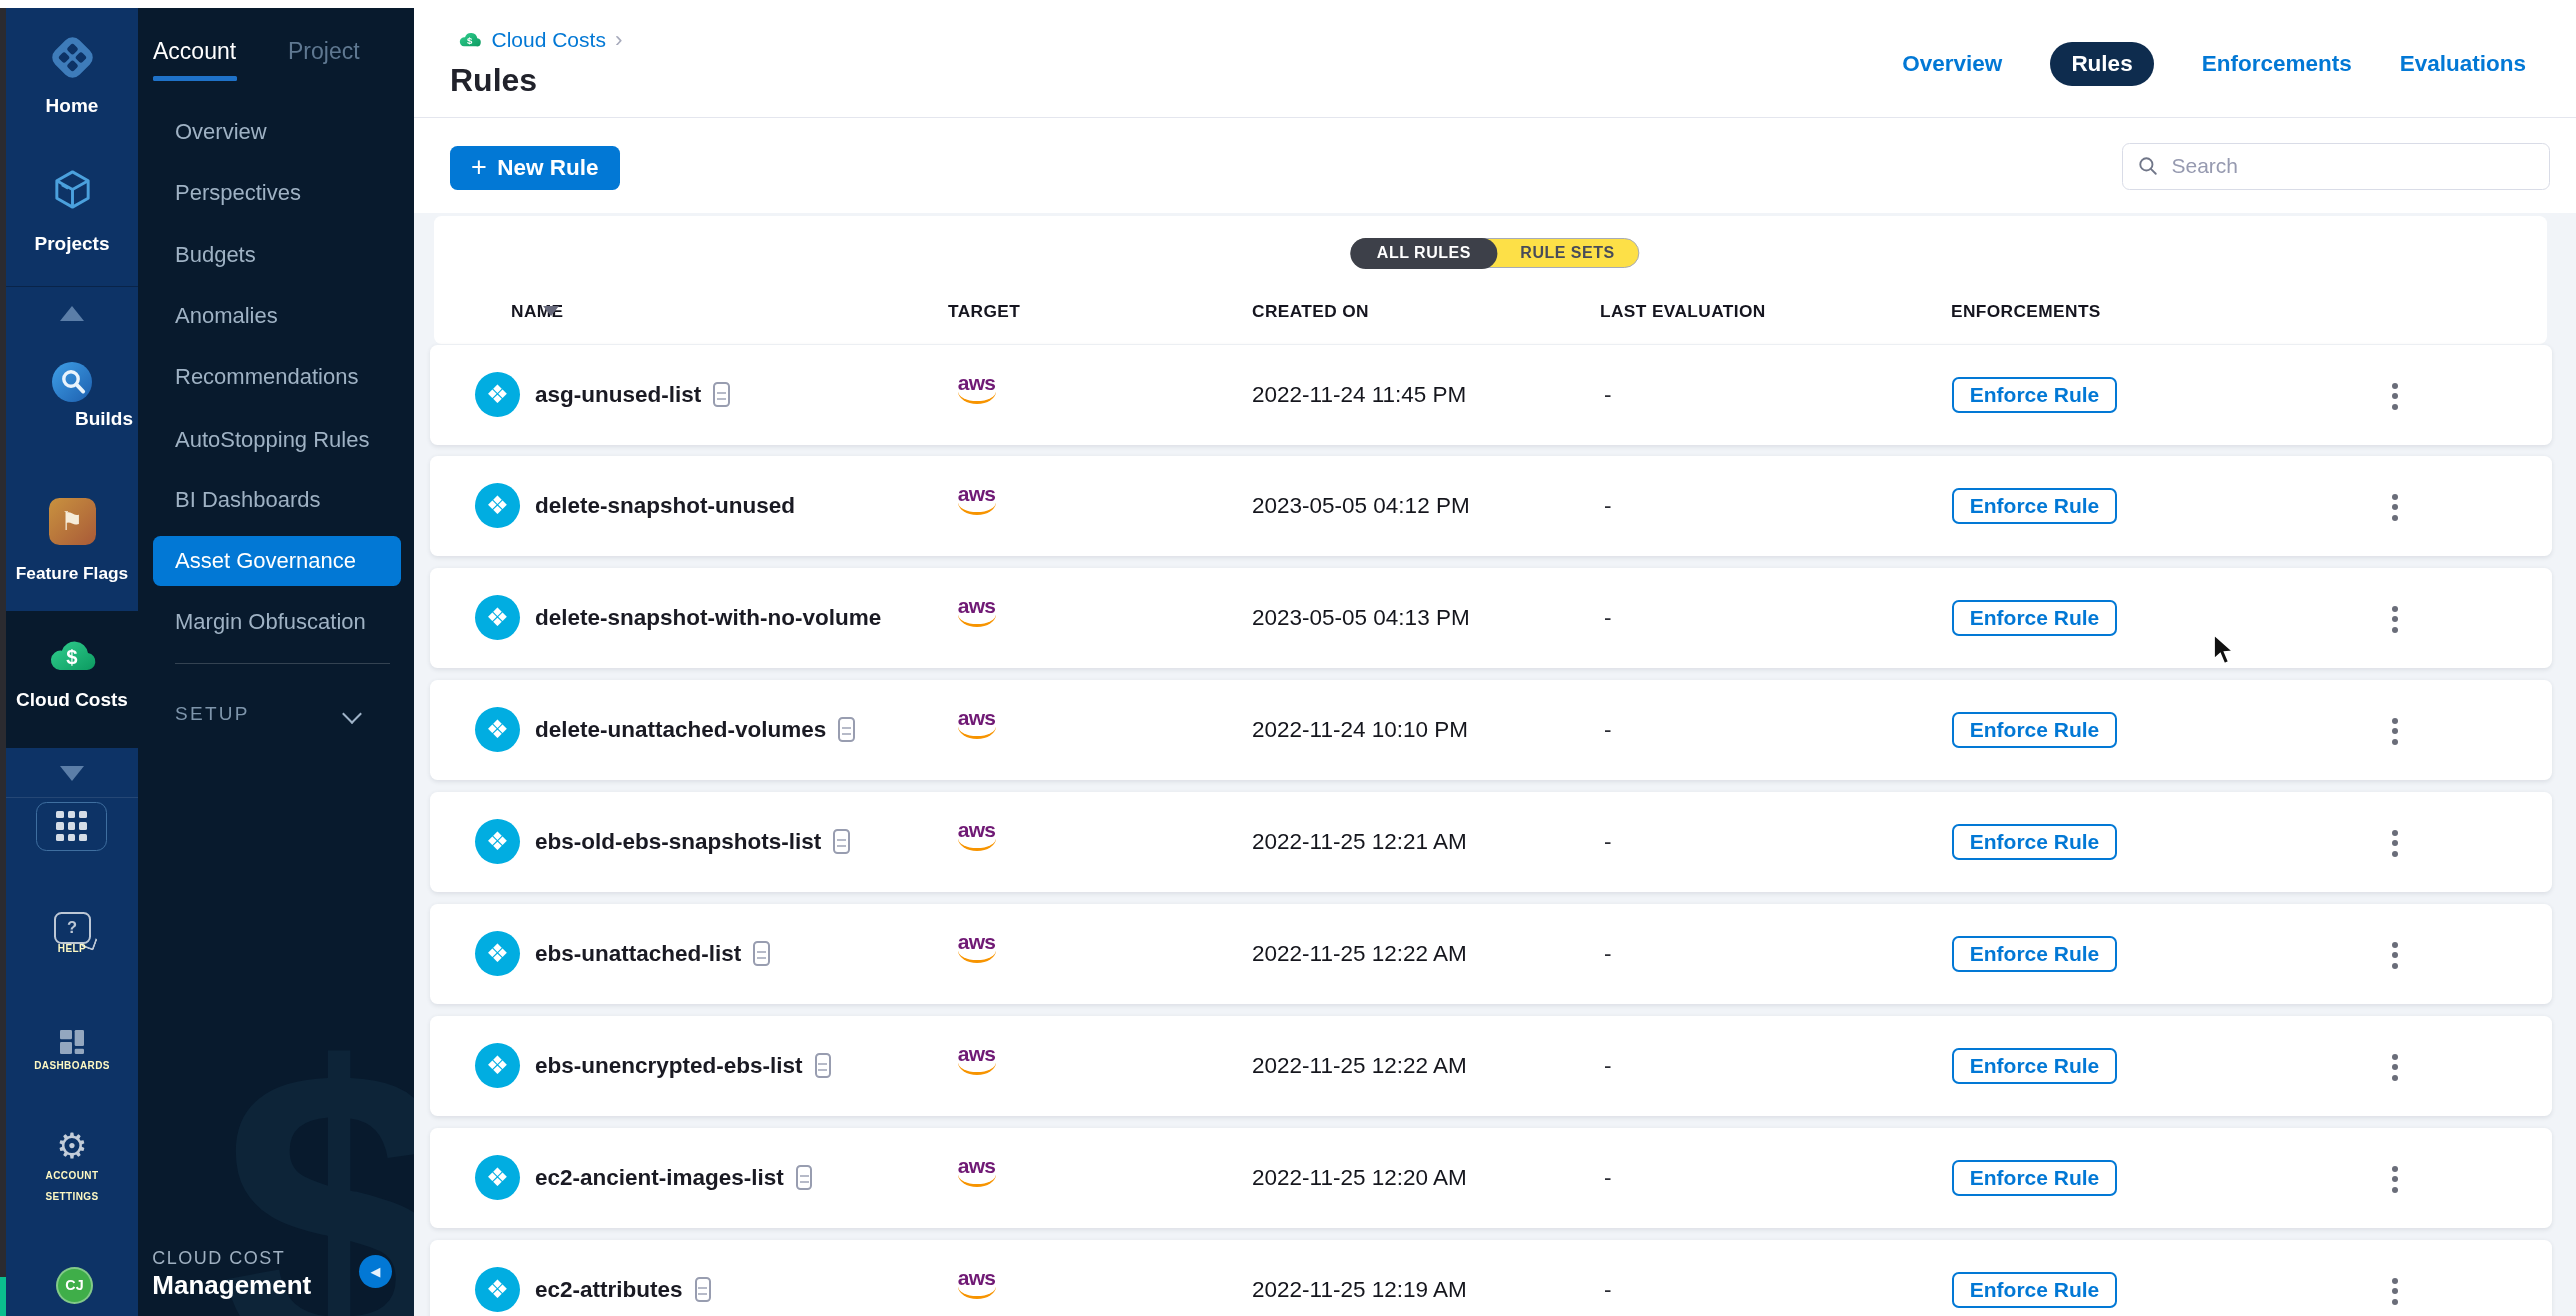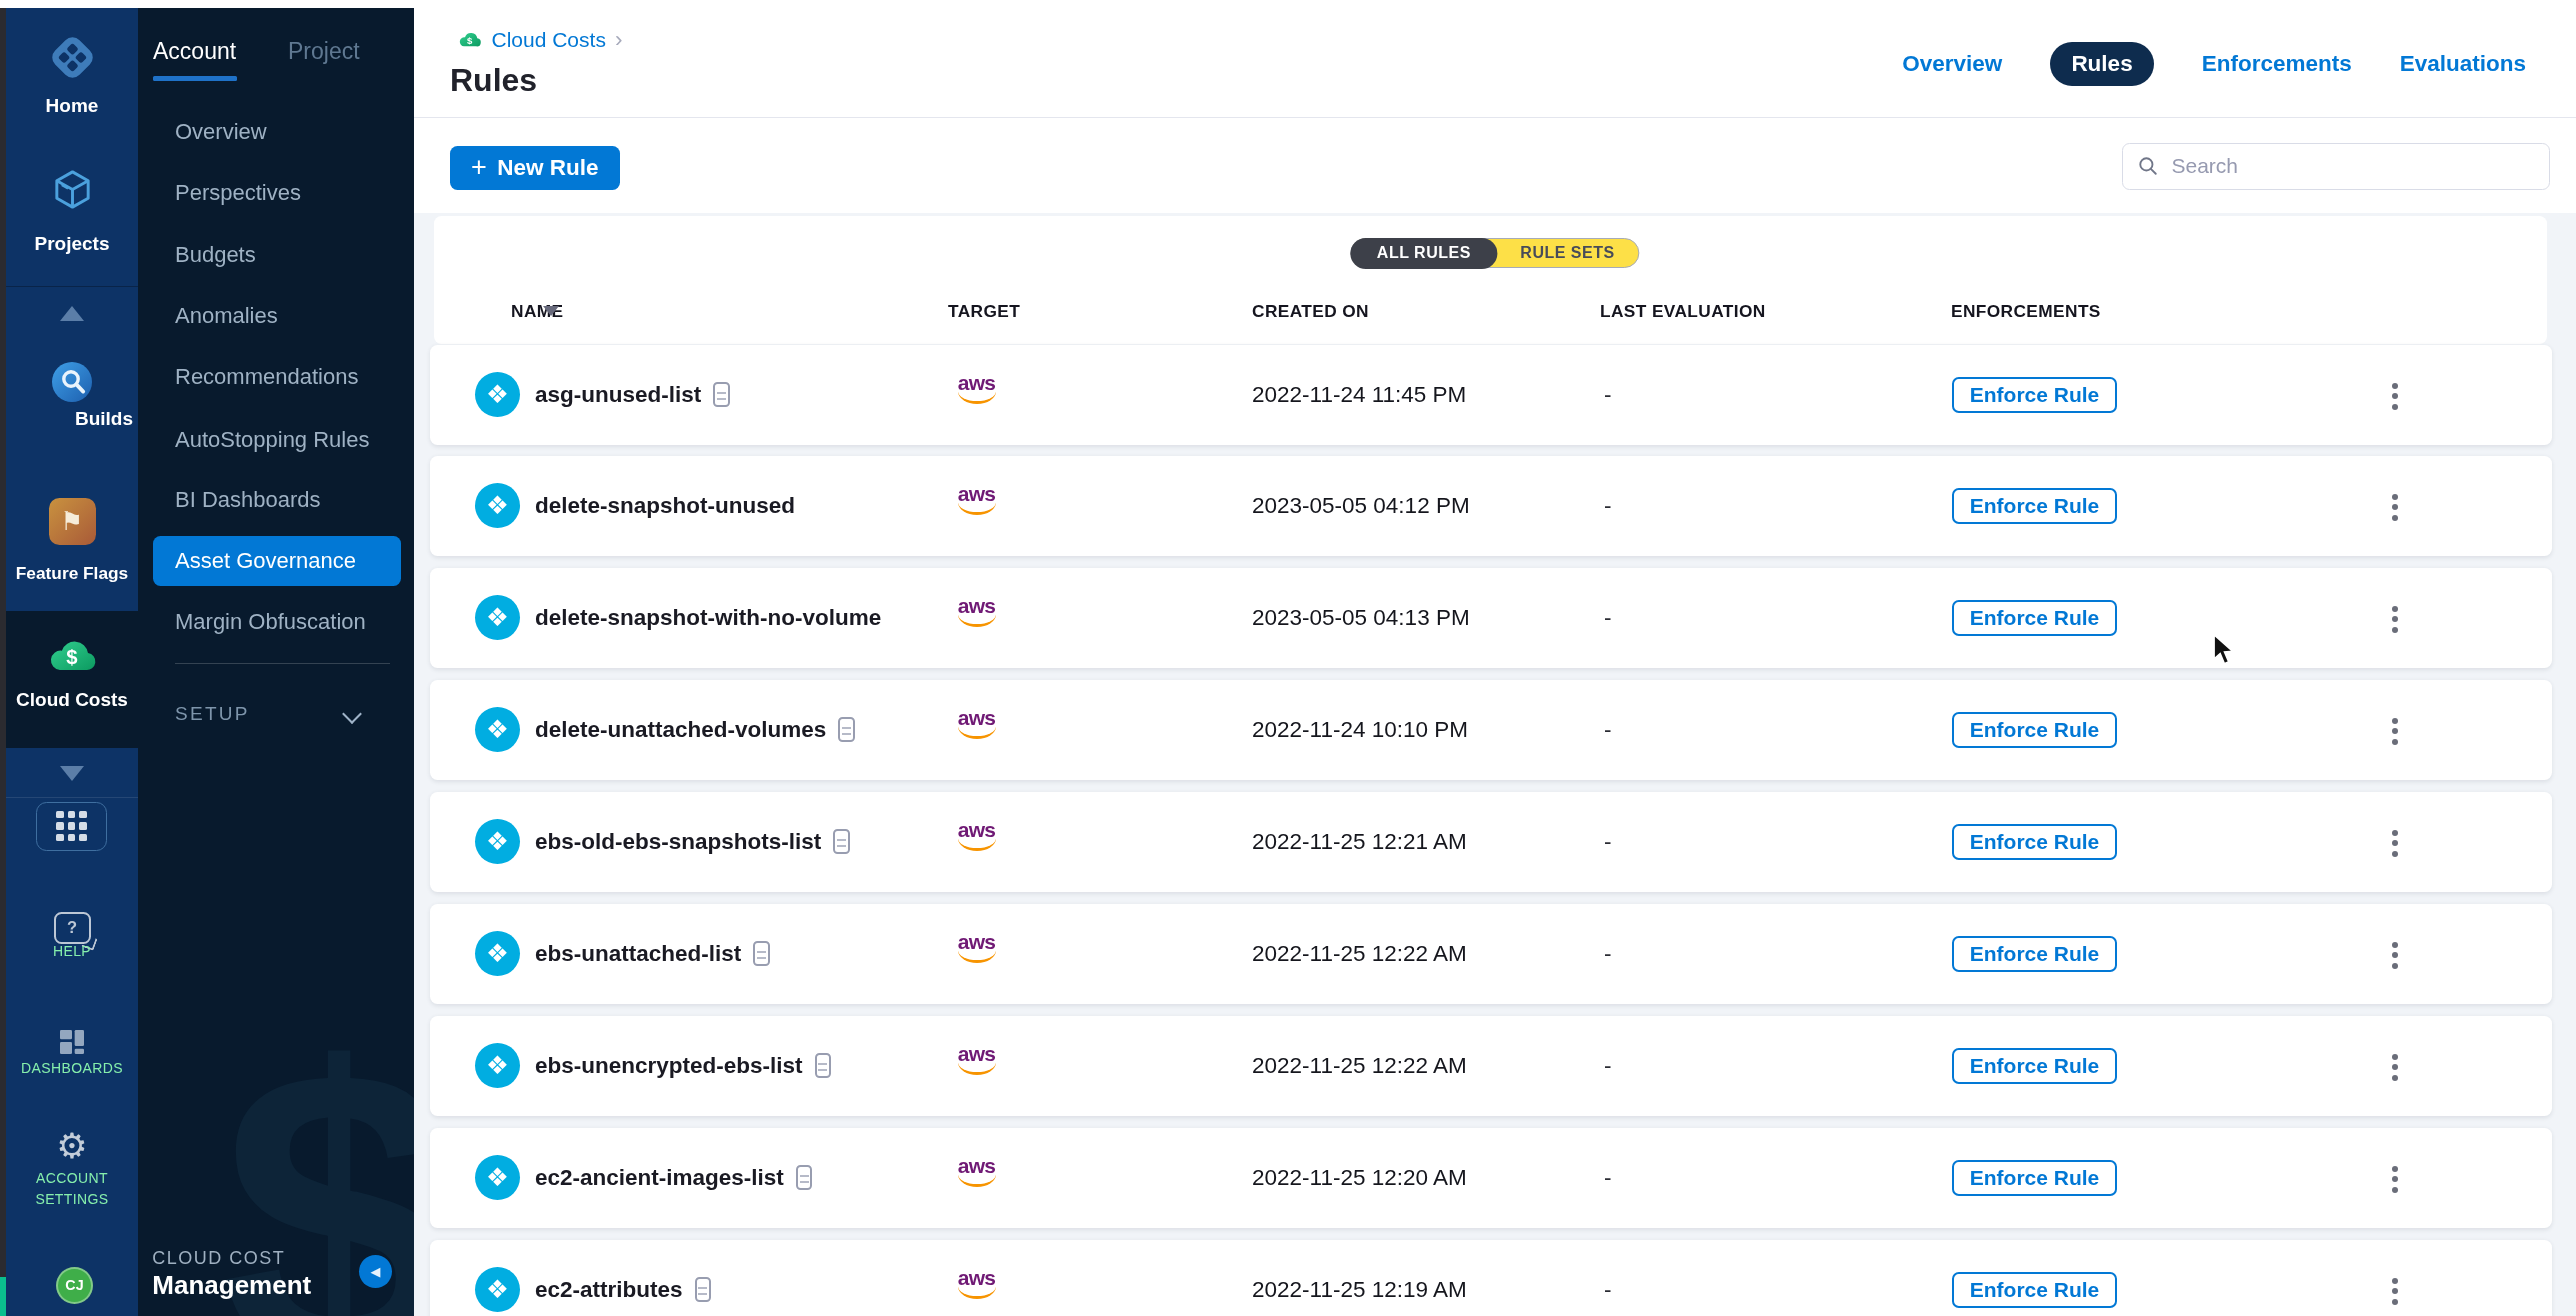--- a/index.html
+++ b/index.html
@@ -11,21 +11,21 @@
   }
   
   .edge-strip{position:absolute;left:0;top:0;width:6px;height:1317px;background:#2b2b30;z-index:1;}
   .edge-green{position:absolute;left:0;top:1277px;width:7.5px;height:39px;background:#0bbf8e;z-index:2;}
   .top-white{position:absolute;left:0;top:0;width:100%;height:7.5px;background:#ffffff;z-index:40;}
 
   
   .module-nav{position:absolute;left:6px;top:7.5px;width:132px;height:1309px;background:#0d3366;z-index:3;}
   .module-nav .abs{position:absolute;left:0;width:132px;text-align:center;}
   .mod-label{color:#ffffff;font-size:19px;font-weight:700;}
-  .mod-label-sm{color:#86efac;font-size:14px;font-weight:400;letter-spacing:0.4px;}
+  .mod-label-sm{color:#fef9c3;font-size:10px;font-weight:700;letter-spacing:0.4px;}
   .mod-divider{position:absolute;left:0;top:278px;width:132px;height:1.5px;background:rgba(0,0,0,.28);}
   .tri-up{width:0;height:0;border-left:12.8px solid transparent;border-right:12.8px solid transparent;border-bottom:15px solid #5b7ea8;margin:0 auto;}
   .tri-down{width:0;height:0;border-left:12.8px solid transparent;border-right:12.8px solid transparent;border-top:15px solid #5b7ea8;margin:0 auto;}
   .cc-selected-bg{position:absolute;left:0;top:603px;width:132px;height:137px;background:#081a2d;}
   .thin-line{position:absolute;left:0;top:789px;width:132px;height:1.5px;background:rgba(255,255,255,.10);}
   .grid-tab{position:absolute;left:30px;top:794px;width:69px;height:47px;border:1.5px solid #3f6fa0;border-radius:10.5px;display:flex;align-items:center;justify-content:center;}
   .grid9{display:grid;grid-template-columns:repeat(3,7.5px);grid-gap:3.8px;}
   .grid9 i{width:7.5px;height:7.5px;background:#d5dde7;border-radius:1.5px;}
   .help-bubble{width:33px;height:28.6px;border:2.3px solid #bcc7d5;border-radius:7.5px;margin:0 auto;display:flex;align-items:center;justify-content:center;color:#bcc7d5;font-size:16.5px;font-weight:700;position:relative;}
   .help-bubble::after{content:"";position:absolute;right:-6.8px;bottom:-6.8px;width:10.5px;height:10.5px;border-right:2.3px solid #bcc7d5;border-bottom:2.3px solid #bcc7d5;border-radius:2.3px;transform:rotate(20deg);}

